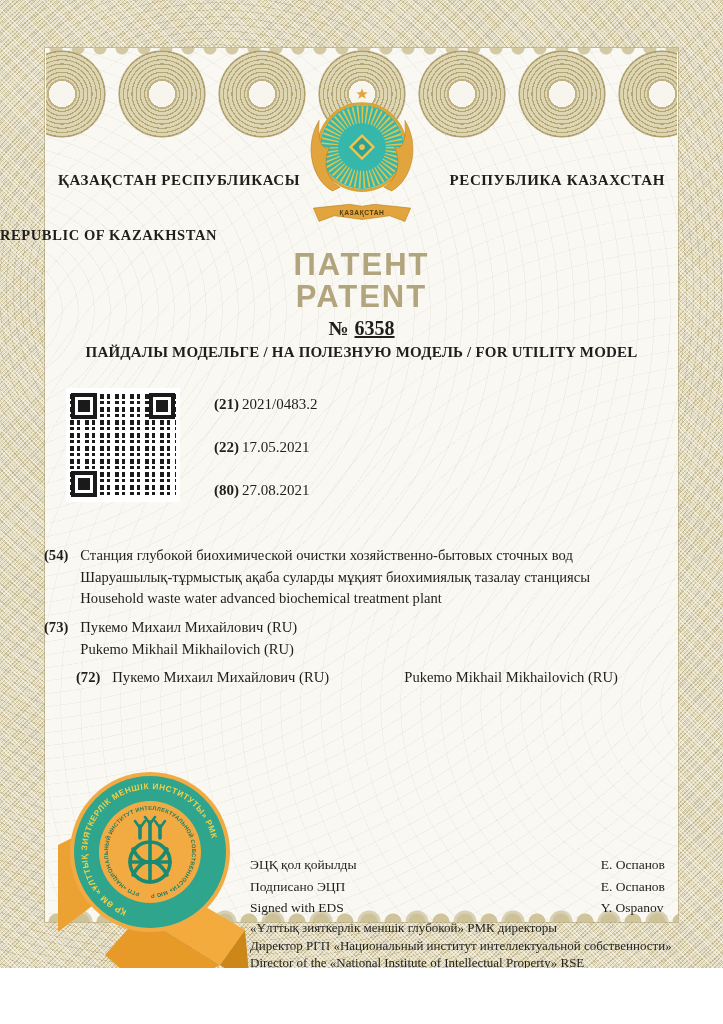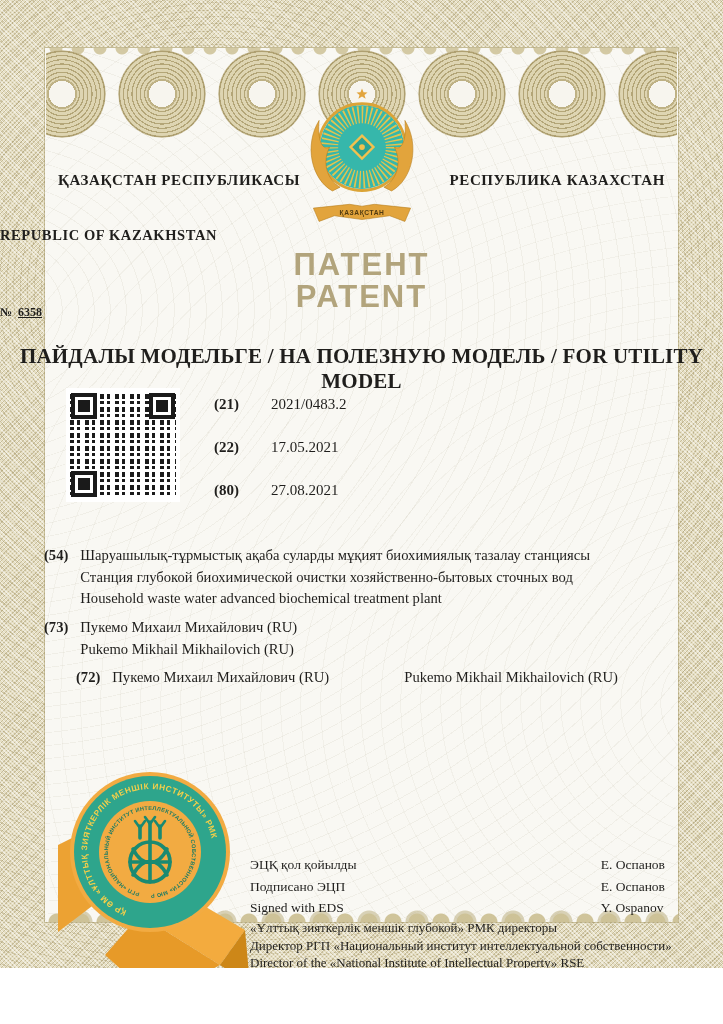--- a/index.html
+++ b/index.html
@@ -37,39 +37,39 @@
   
   .header-row{position:absolute;left:58px;right:58px;top:172px;display:flex;
     justify-content:space-between;font-weight:bold;font-size:15px;letter-spacing:.6px;}
   .emblem{position:absolute;left:50%;transform:translateX(-50%);top:88px;width:124px;height:143px;}
   .republic-en{position:absolute;left:0;right:0;top:227px;
     font-weight:bold;font-size:14.5px;letter-spacing:.6px;}
   .patent-word{position:absolute;left:0;right:0;text-align:center;
     font-family:"Liberation Sans","DejaVu Sans",sans-serif;font-weight:700;font-size:31px;
     letter-spacing:2px;color:#b2a47c;line-height:1;}
   .patent-kk{top:249px;} .patent-en{top:281px;}
-  .number-line{position:absolute;left:0;right:0;top:305px;
-    font-weight:bold;font-size:12px;}
+  .number-line{position:absolute;left:0;right:0;top:317px;text-align:center;
+    font-weight:bold;font-size:20px;}
   .number-line .num{text-decoration:underline;margin-left:6px;}
   .subtitle{position:absolute;left:0;right:0;top:344px;text-align:center;
-    font-weight:bold;font-size:21px;letter-spacing:.2px;}
+    font-weight:bold;font-size:15px;letter-spacing:.2px;}
 
   
   .qr{position:absolute;left:70px;top:392px;width:106px;height:106px;background-color:#fff;
     background-image:
       repeating-linear-gradient(0deg, #fff 0 3px, transparent 3px 6px, #fff 6px 8px, transparent 8px 13px),
       repeating-linear-gradient(90deg, #1a1a1a 0 4px, transparent 4px 7px, #1a1a1a 7px 10px, transparent 10px 15px);
     box-shadow:0 0 0 4px #fff;}
   .finder{position:absolute;width:26px;height:26px;border:4px solid #1a1a1a;background:#fff;box-sizing:border-box;}
   .finder::after{content:"";position:absolute;inset:3px;background:#1a1a1a;}
   .finder.tl{left:1px;top:1px}.finder.tr{right:1px;top:1px}.finder.bl{left:1px;bottom:1px}
 
   
   .fields{position:absolute;left:214px;top:394px;font-size:15px;}
-  .frow{display:flex;gap:32px;margin-bottom:23px;line-height:20px;}
+  .frow{display:flex;gap:3px;margin-bottom:23px;line-height:20px;}
   .code{font-weight:bold;white-space:nowrap;}
   .kv{position:absolute;display:flex;gap:12px;font-size:14.6px;line-height:21.5px;}
   .kv .lines div{white-space:nowrap;}
   .f54{left:44px;top:545px;justify-content:flex-end;}
   .f73{left:44px;top:617px;}
   .f72{left:44px;top:667px;margin-left:32px;}
   .f72 .ru{display:inline-block;width:292px;}
 
   
   .sealwrap{position:absolute;left:36px;top:750px;width:320px;height:262px;}
@@ -147,22 +147,22 @@
     </div>
     <div class="frow">
       <span class="code">(80)</span>
       <span class="val">27.08.2021</span>
     </div>
   </div>
 
   <div class="kv f54">
     <span class="code">(54)</span>
     <div class="lines">
+      <div>Станция глубокой биохимической очистки хозяйственно-бытовых сточных вод</div>
       <div>Шаруашылық-тұрмыстық ақаба суларды мұқият биохимиялық тазалау станциясы</div>
-      <div>Станция глубокой биохимической очистки хозяйственно-бытовых сточных вод</div>
       <div>Household waste water advanced biochemical treatment plant</div>
     </div>
   </div>
 
   <div class="kv f73">
     <span class="code">(73)</span>
     <div class="lines">
       <div>Пукемо Михаил Михайлович (RU)</div>
       <div>Pukemo Mikhail Mikhailovich (RU)</div>
     </div>

